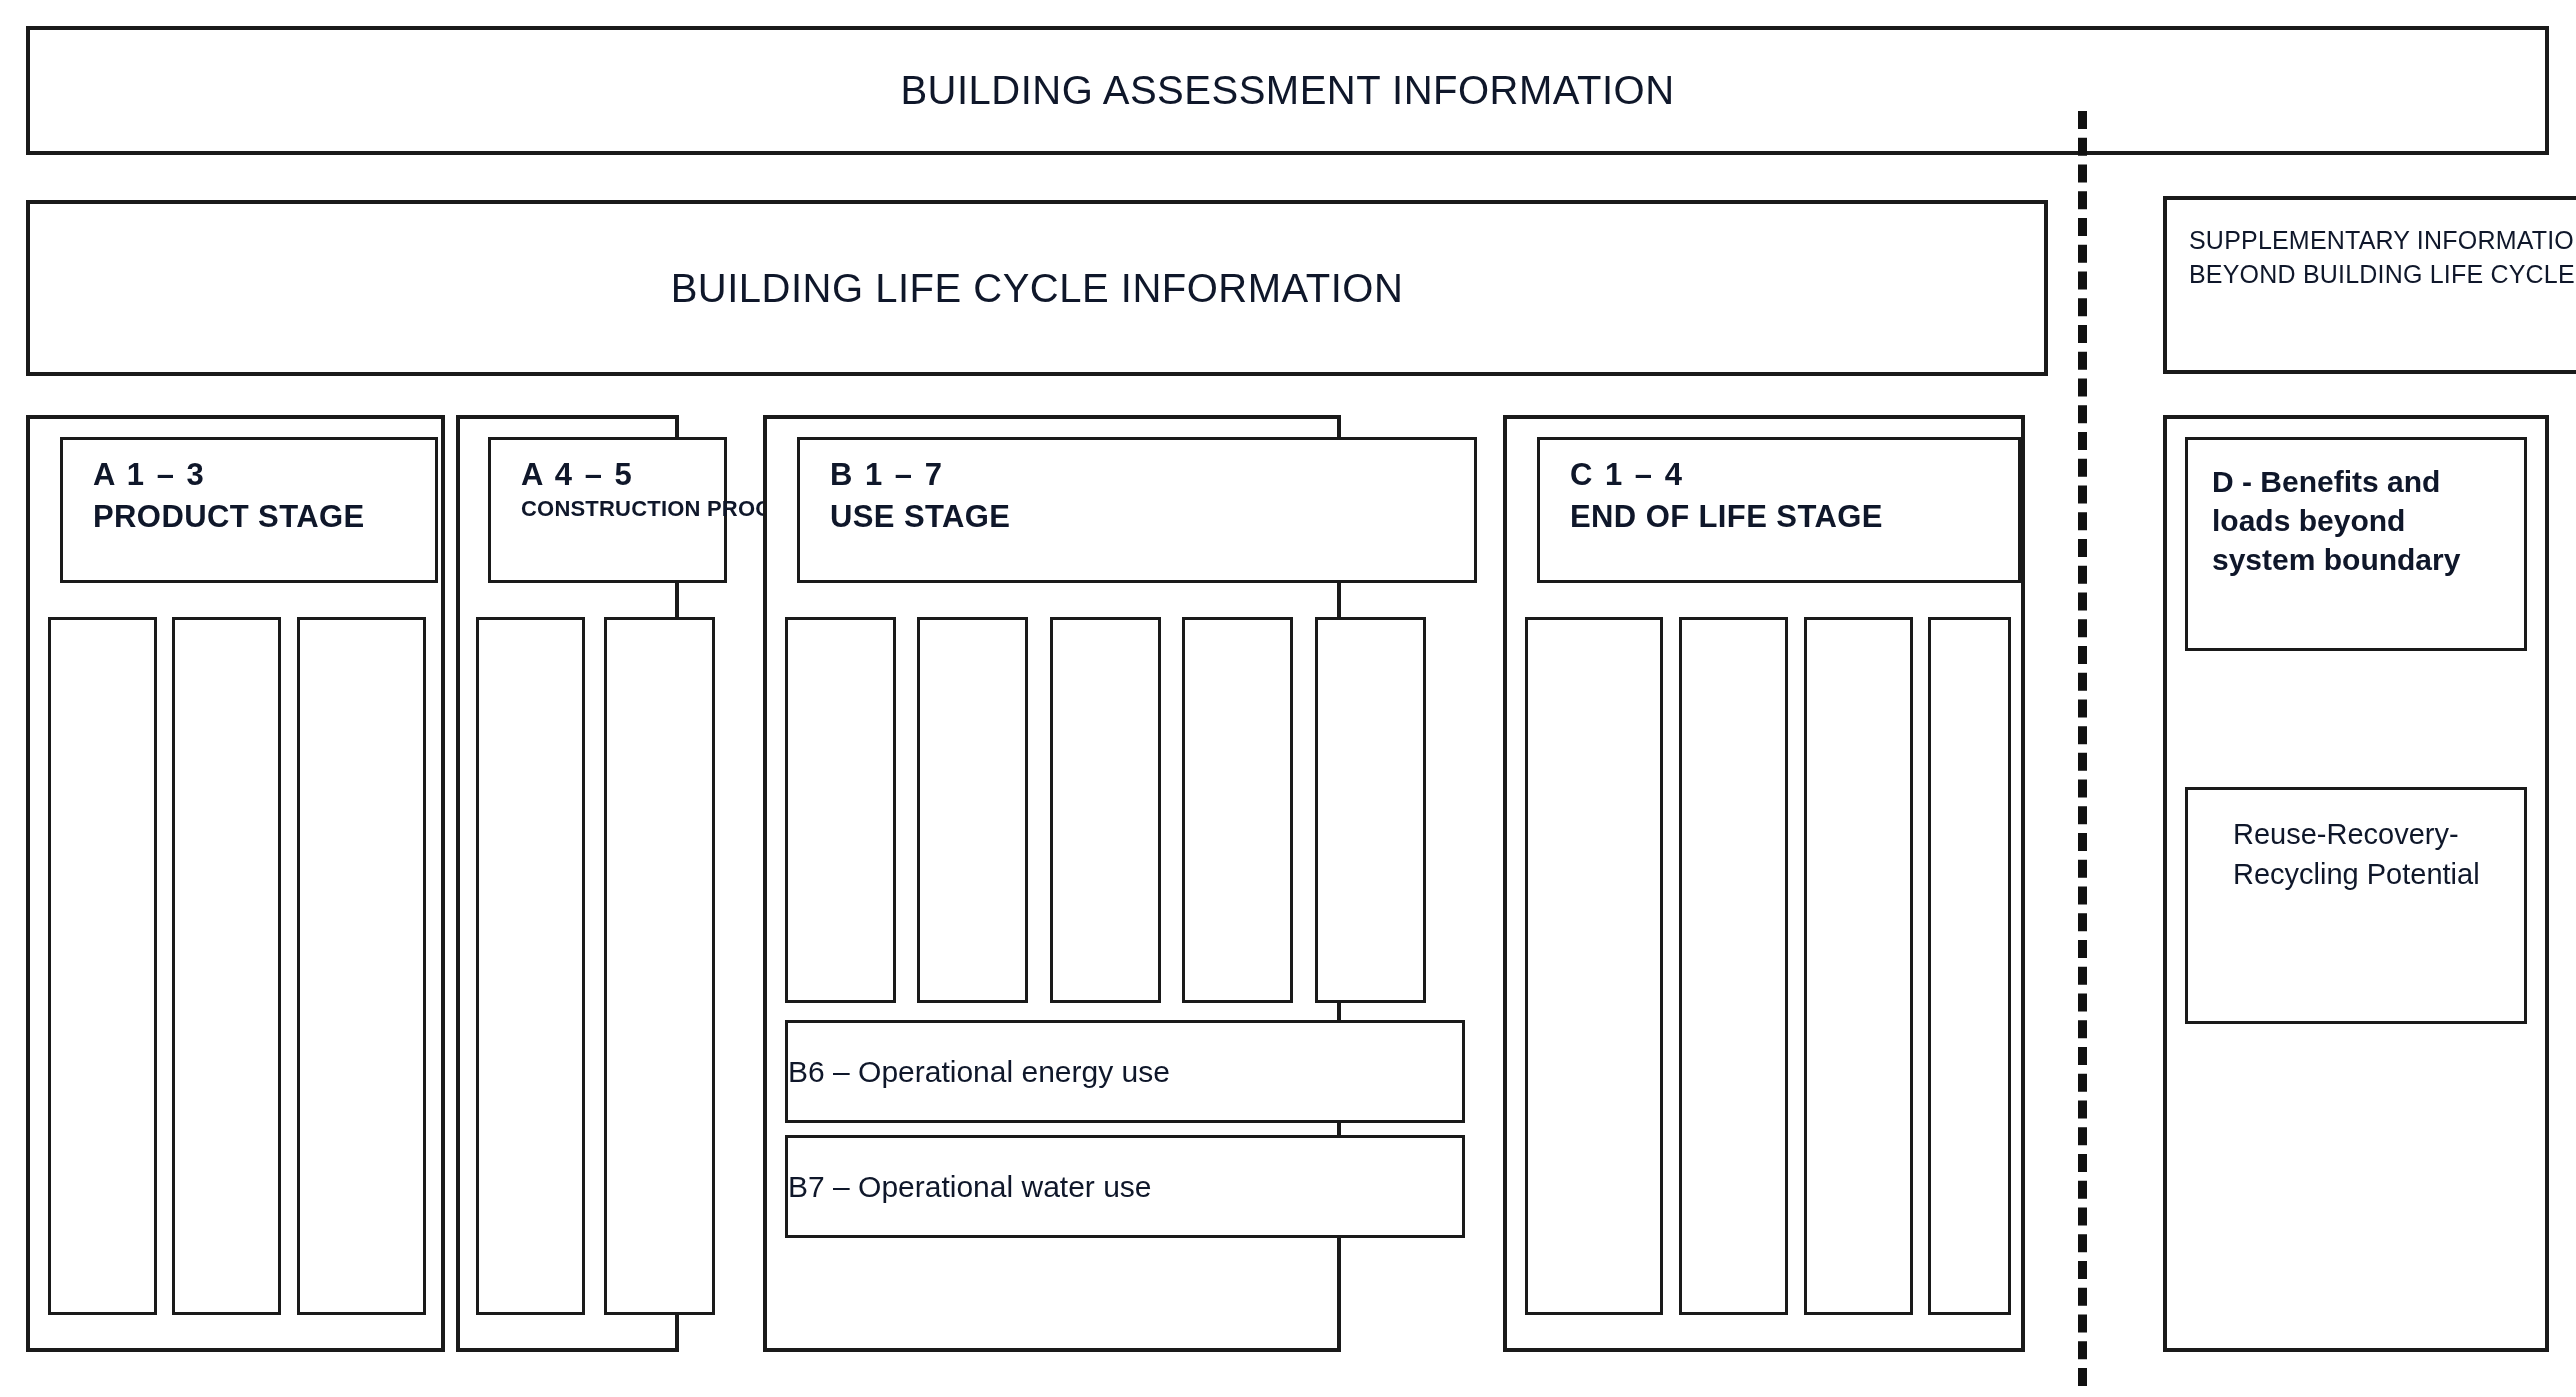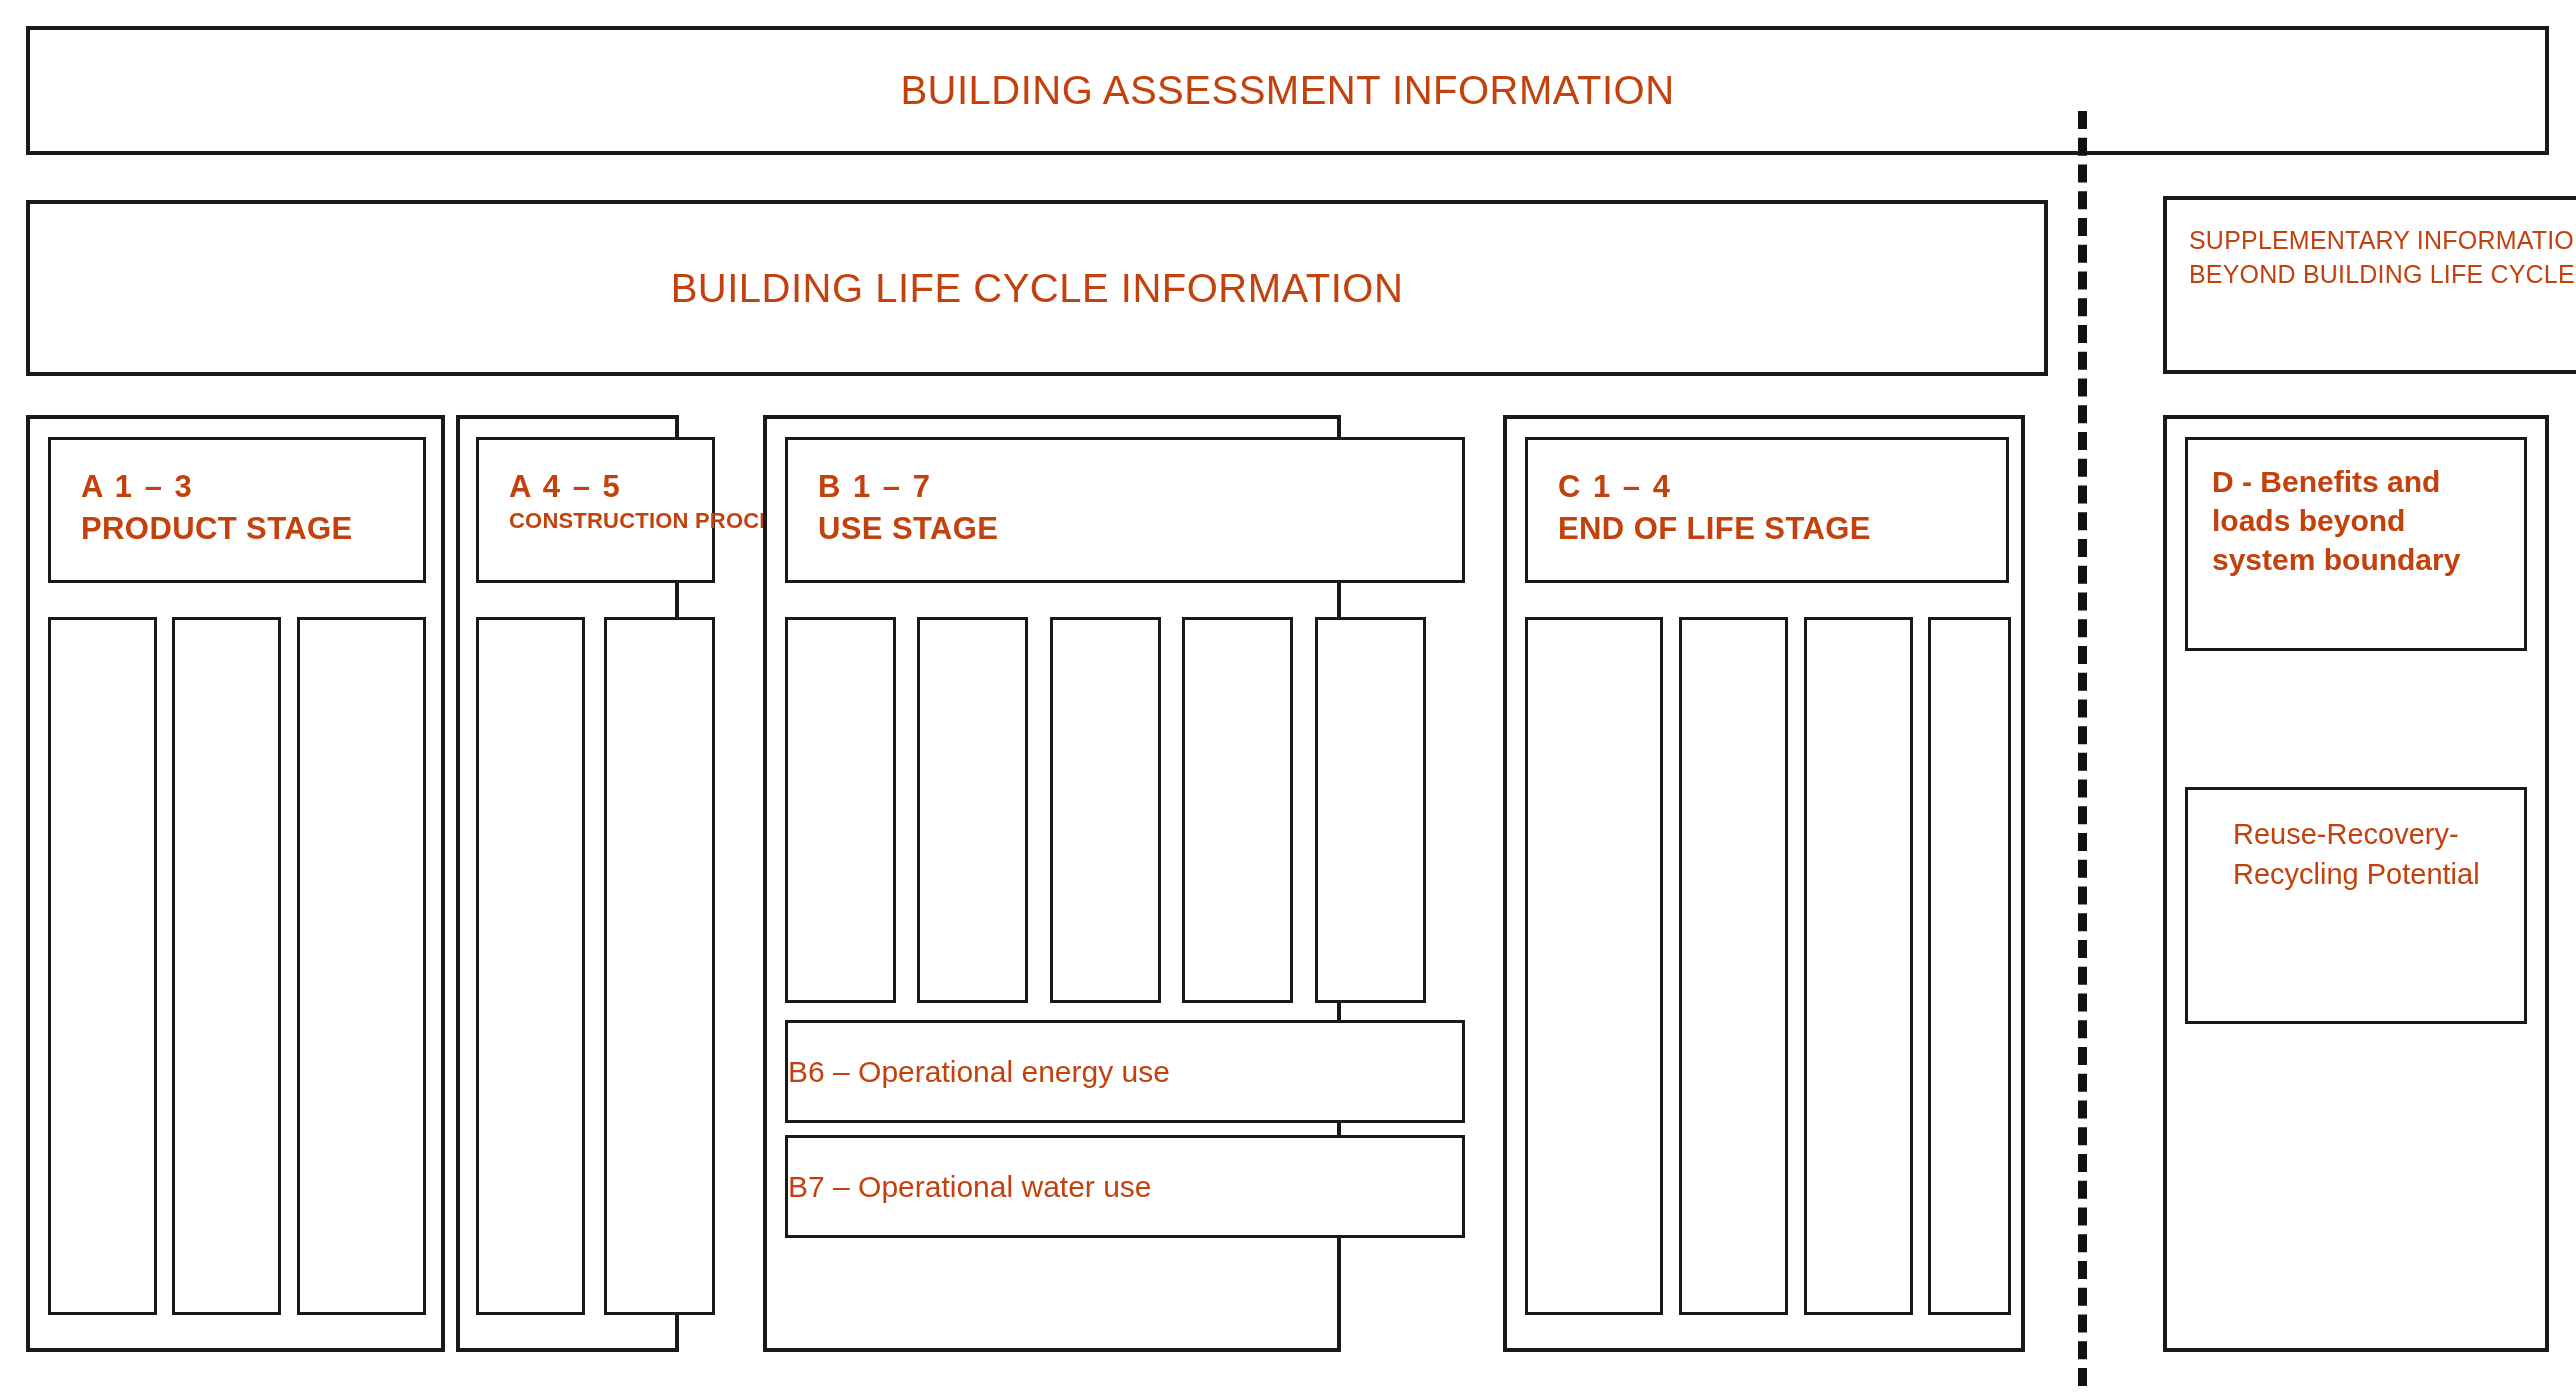--- a/index.html
+++ b/index.html
@@ -6,21 +6,21 @@
     margin: 0;
     padding: 0;
     background: #ffffff;
   }
   #stage {
     position: relative;
     width: 2576px;
     height: 1398px;
     background: #ffffff;
     font-family: "Liberation Sans", sans-serif;
-    color: #c2410c;
+    color: #0f172a;
     overflow: hidden;
   }
   .box {
     position: absolute;
     box-sizing: border-box;
     background: #ffffff;
     border: 4px solid #1a1a1a;
   }
   .box-thin {
     position: absolute;
@@ -37,21 +37,22 @@
   }
   .banner-text {
     font-size: 40px;
     letter-spacing: 0.5px;
     font-weight: 400;
     white-space: nowrap;
   }
 
   
   .stage-head {
-    padding: 26px 30px 0 30px;
+    padding: 14px 30px 0 30px;
+    margin-left: 12px;
   }
   .stage-code {
     font-weight: bold;
     font-size: 31px;
     letter-spacing: 2px;
     line-height: 1.35;
     white-space: nowrap;
   }
   .stage-name {
     font-weight: bold;

